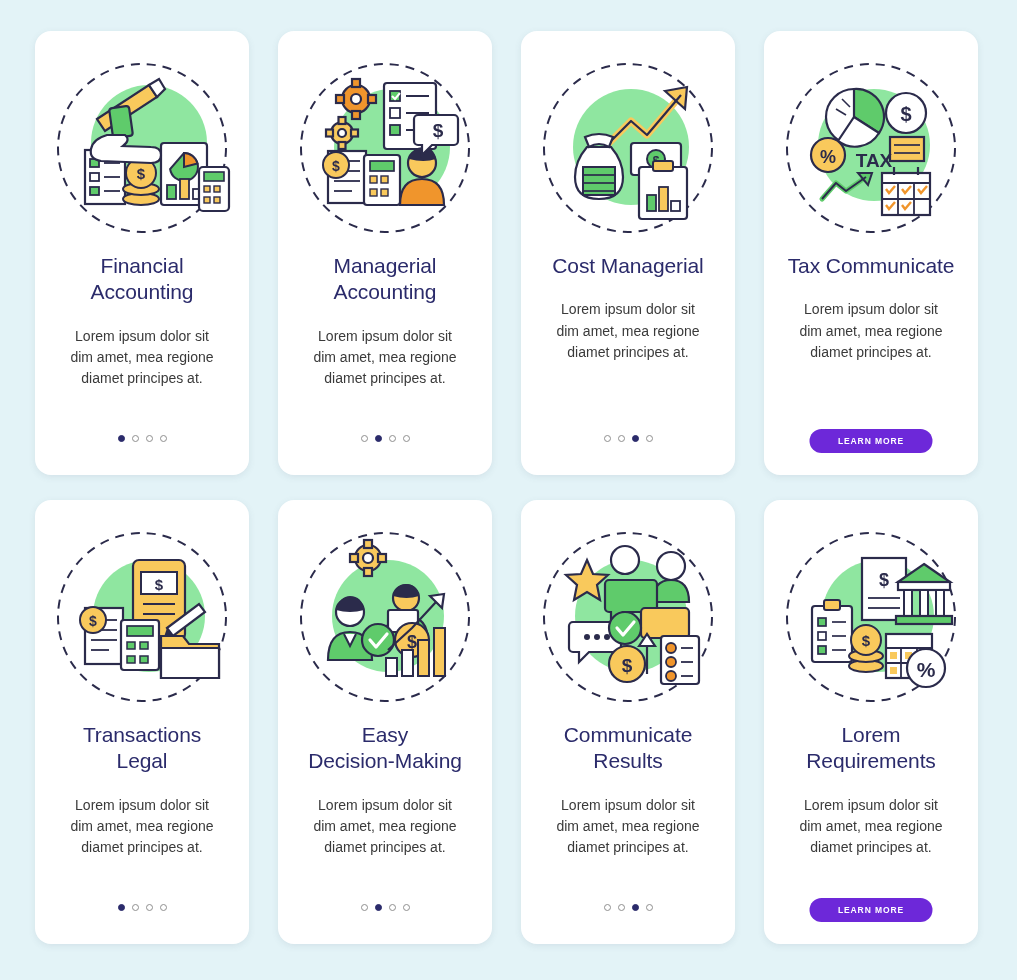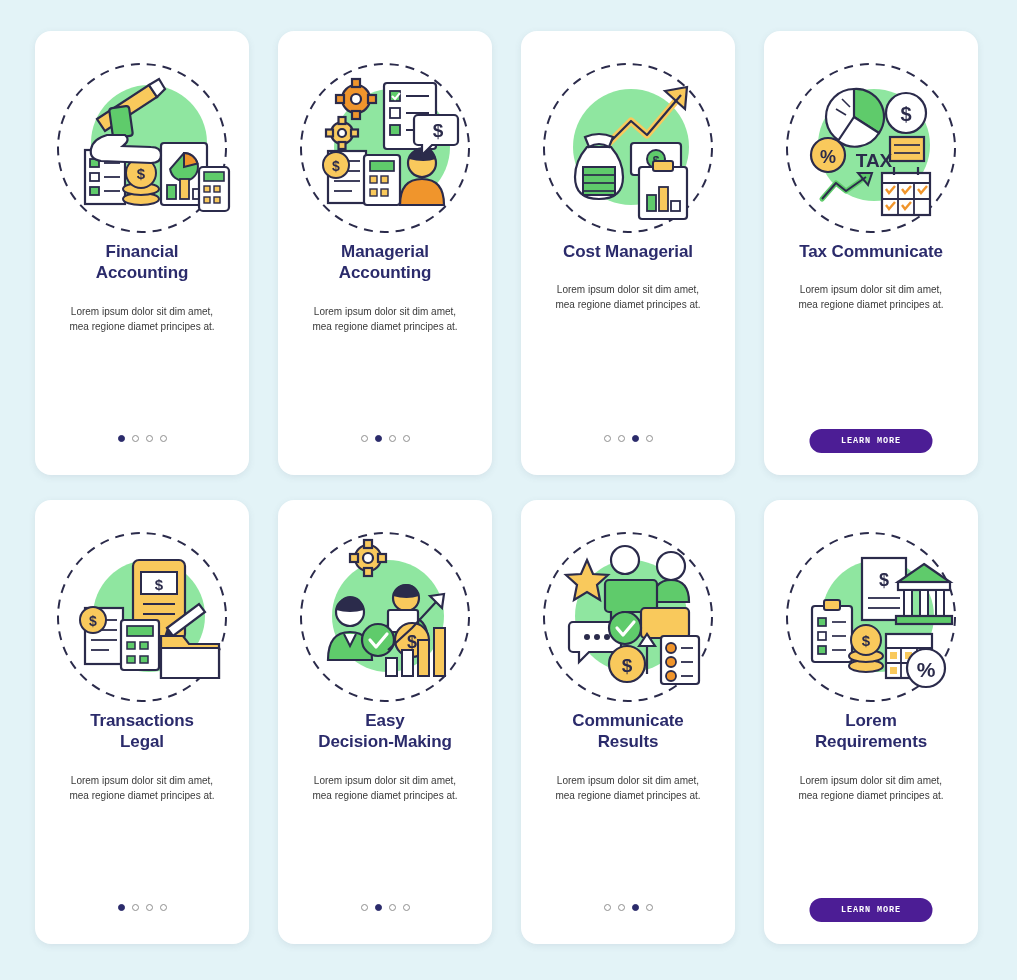--- a/index.html
+++ b/index.html
@@ -37,29 +37,30 @@
     width: 186px;
     height: 186px;
     display: flex;
     align-items: center;
     justify-content: center;
     margin-top: 2px;
   }
   .illus svg { display: block; }
   .title {
     color: #2b2b6b;
-    font-size: 17px;
-    font-weight: bold;
+    font-size: 21px;
+    font-weight: normal;
     text-align: center;
     line-height: 1.25;
+    margin-top: 12px;
     letter-spacing: -0.1px;
   }
   .desc {
     color: #3a3a3a;
-    font-size: 10px;
+    font-size: 14px;
     line-height: 1.52;
     text-align: center;
     margin-top: 20px;
     width: 160px;
   }
   .dots {
     position: absolute;
     bottom: 33px;
     left: 0;
     right: 0;
@@ -77,31 +78,31 @@
   }
   .dot.active {
     background: #2b2b6b;
     border-color: #2b2b6b;
   }
   .learn-btn {
     position: absolute;
     bottom: 22px;
     left: 50%;
     transform: translateX(-50%);
-    background: #4c1d95;
+    background: #6d28d9;
     color: #ffffff;
     font-size: 8.5px;
     font-weight: bold;
     letter-spacing: 0.9px;
     border: none;
     border-radius: 14px;
     width: 123px;
     height: 24px;
     cursor: pointer;
-    font-family: Liberation Mono, monospace;
+    font-family: Liberation Sans, sans-serif;
   }
   
 </style>
 </head>
 <body>
 
 <div class="grid">
 
   <div class="card">
     <div class="illus">

